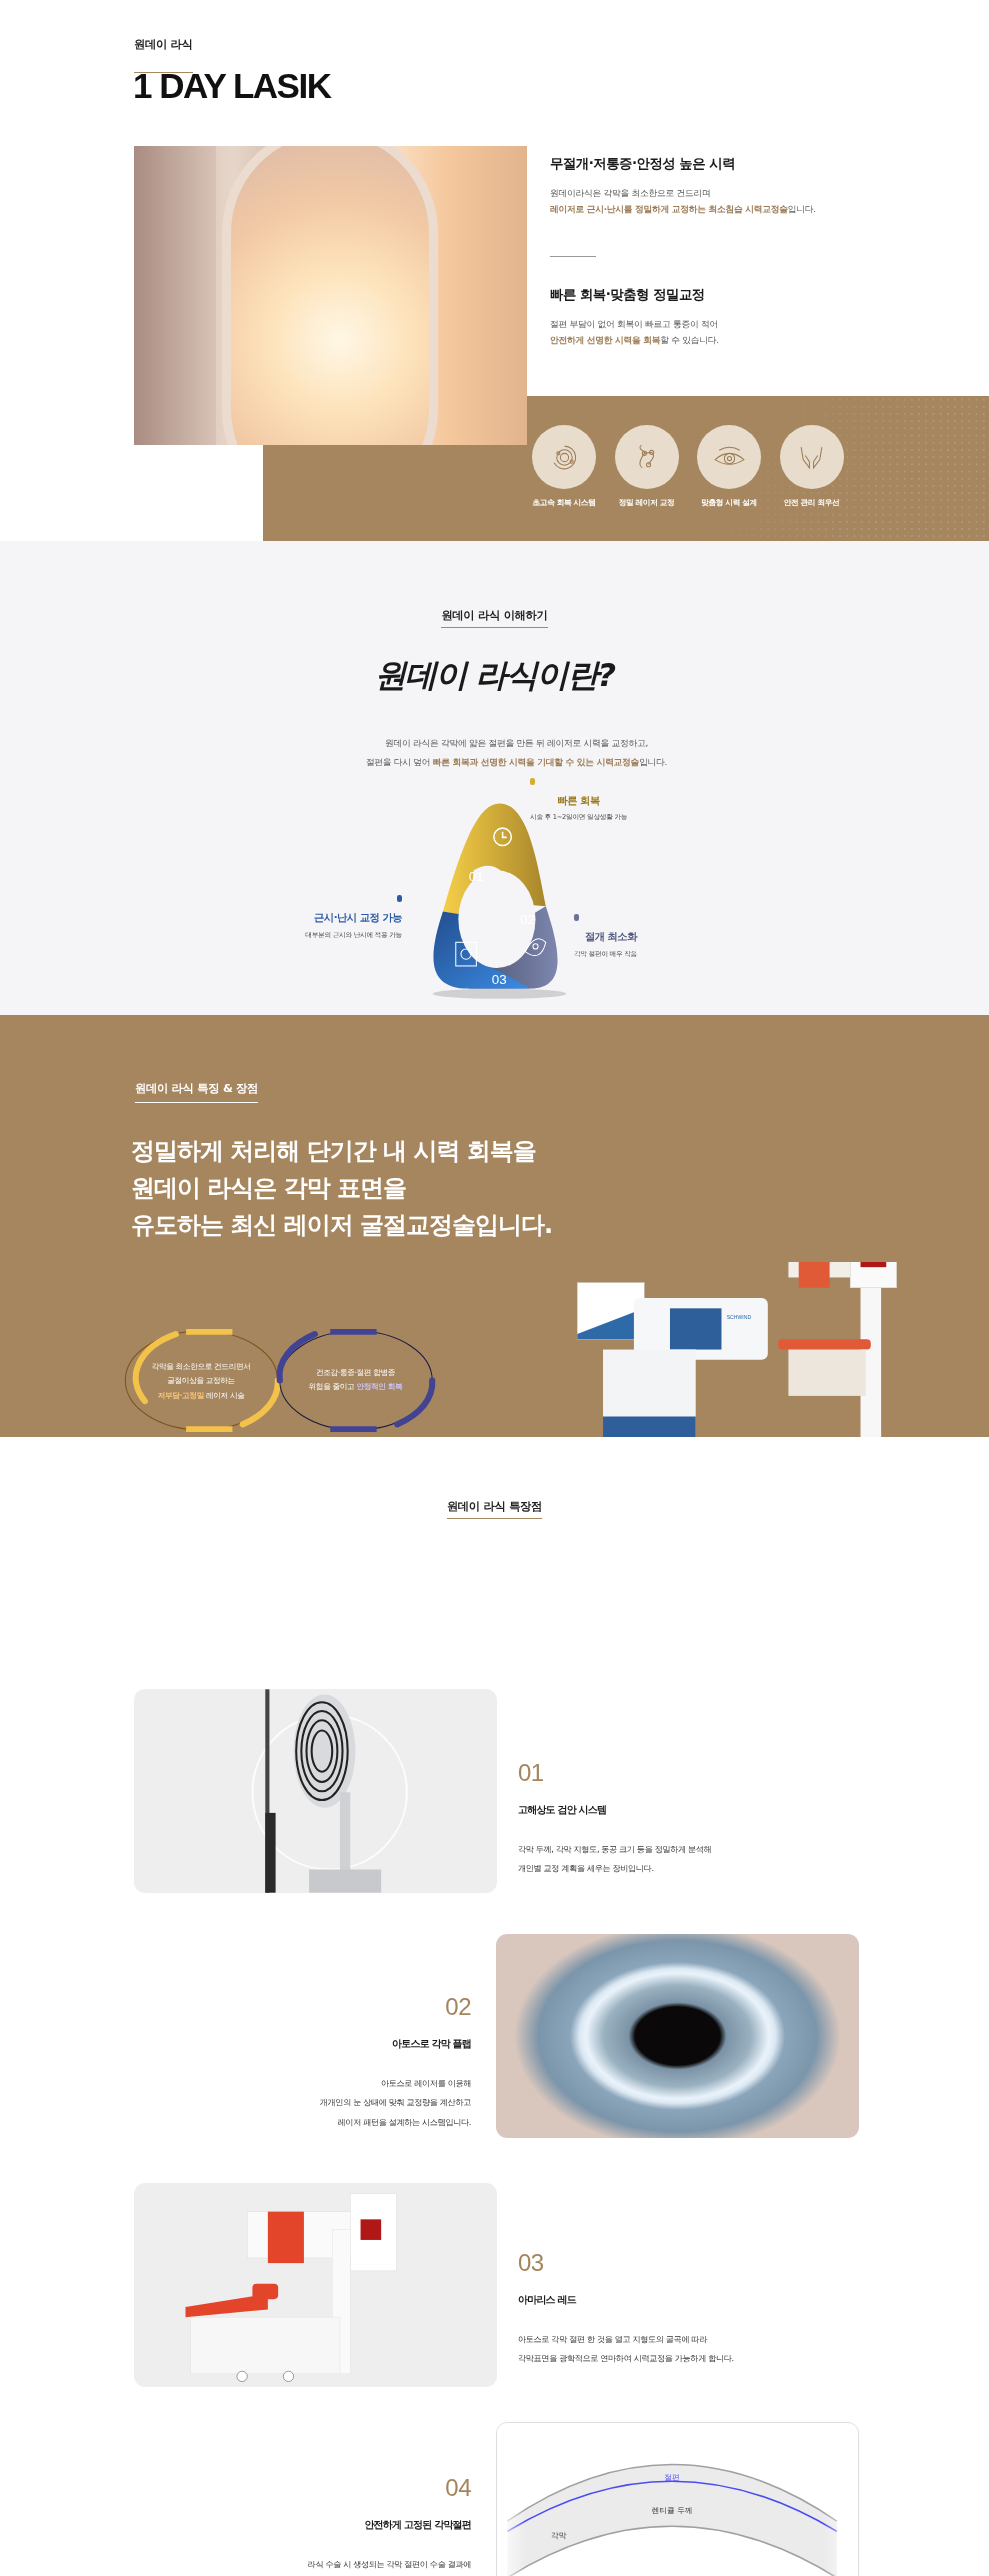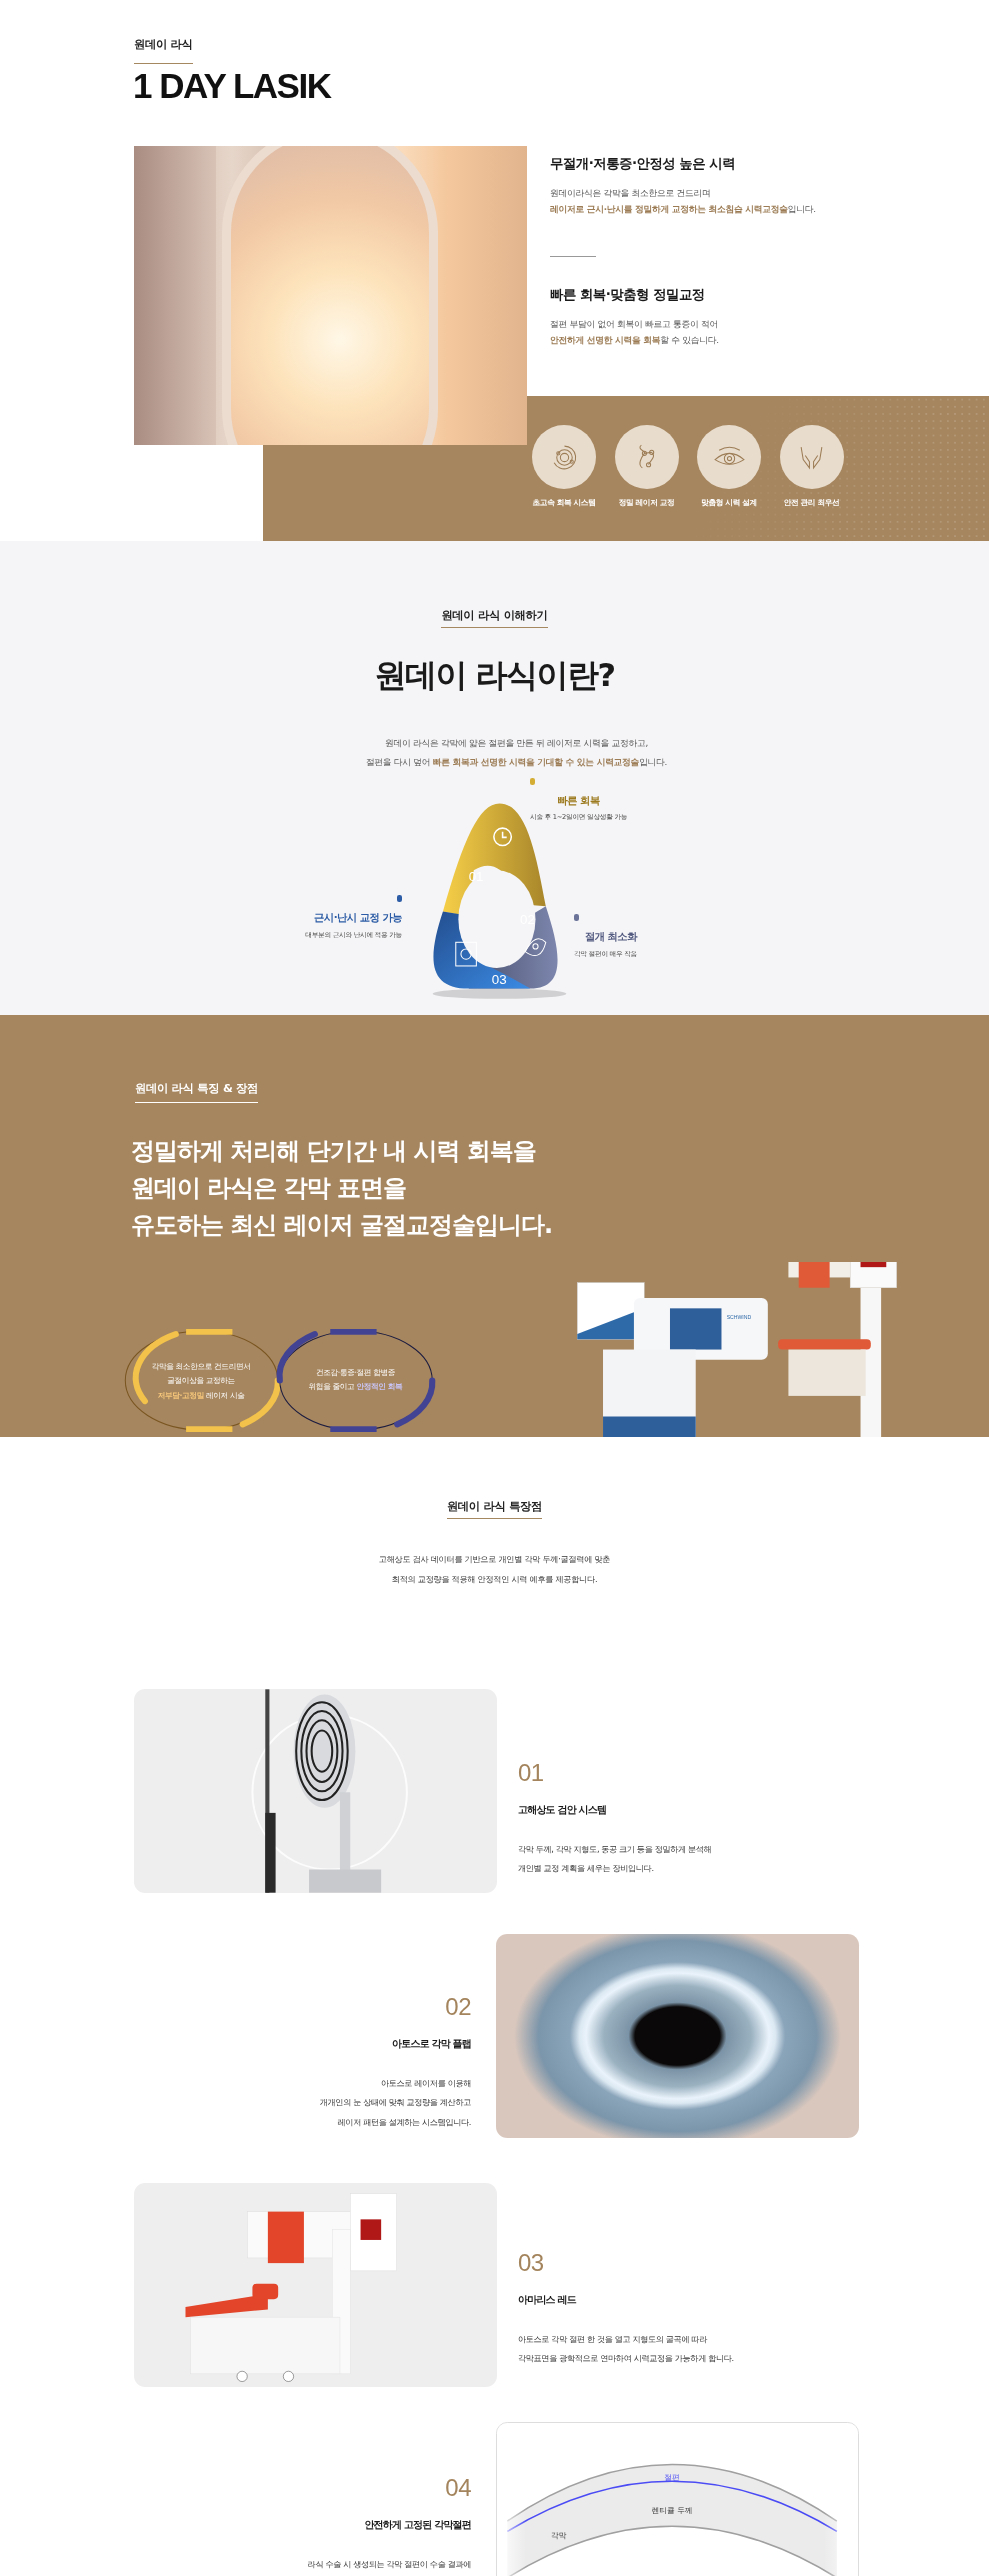--- a/index.html
+++ b/index.html
@@ -4,21 +4,21 @@
 <style>
   * { box-sizing: border-box; margin: 0; padding: 0; }
   body { width: 989px; background: #fff; font-family: "DejaVu Sans", "Liberation Sans", sans-serif; color: #1a1a1a; }
   .gold { color: #9c7c55; }
   .kicker { display: inline-block; font-size: 13.4px; font-weight: 600; color: #222; padding-bottom: 6.2px; border-bottom: 2.1px solid #a58760; letter-spacing: -0.3px; }
   .center { text-align: center; }
 
   
   .hero { position: relative; height: 541px; }
   .hero .kick-wrap { position: absolute; left: 134px; top: 37px; }
-  .hero .kick-wrap .kicker { font-size: 11.3px; padding-bottom: 11px; border-bottom-width: 1.5px; }
+  .hero .kick-wrap .kicker { font-size: 11.3px; padding-bottom: 20px; border-bottom-width: 1.5px; }
   .hero h1 { position: absolute; left: 133px; top: 66px; font-size: 35px; font-weight: 900; letter-spacing: -1.5px; font-family: "Liberation Sans", sans-serif; color: #111; }
   .hero .band { position: absolute; left: 263px; top: 396px; width: 726px; height: 145px; background: #a6865f; overflow: hidden; }
   .hero .band .dots { position: absolute; right: 0; top: 0; width: 361px; height: 145px; background-image: radial-gradient(rgba(255,255,255,0.28) 0.5px, transparent 0.8px); background-size: 7.2px 7.2px; -webkit-mask-image: linear-gradient(120deg, transparent 30%, #000 70%); mask-image: linear-gradient(120deg, transparent 30%, #000 70%); }
   .hero .photo { position: absolute; left: 134px; top: 146px; width: 393px; height: 299px; background: linear-gradient(90deg, #c8aea0 0%, #e6d6c9 25%, #d9c3b5 35%, #f8efe6 40%, #fde8d0 60%, #f4c79c 80%, #e2b48e 100%); overflow: hidden; }
   .hero .photo .window { position: absolute; left: 88px; top: -20.6px; width: 216px; height: 392px; border-radius: 108px; border: 9.3px solid #ecdccf; background: radial-gradient(circle at 55% 55%, #fff7e6 0%, #fde3bb 30%, #f2c9a5 60%, #d9b8a8 100%); }
   .hero .photo .frame-shade { position: absolute; left: 0; top: 0; width: 82px; height: 100%; background: linear-gradient(90deg, #a98c82, #d8c2b6); }
   .hero .feat { position: absolute; left: 550px; width: 330px; }
   .hero .feat h3 { font-size: 13.4px; font-weight: 800; letter-spacing: -0.5px; margin-bottom: 13.4px; color: #1a1a1a; }
   .hero .feat p { font-size: 8.8px; line-height: 15.5px; color: #555; letter-spacing: -0.3px; }
   .hero .feat p .gold { font-weight: 700; }
@@ -26,21 +26,21 @@
   .hero .divider { position: absolute; left: 550px; top: 256px; width: 46px; height: 0.5px; background: #999; }
   .hero .feat2 { top: 286px; }
   .hero .icons { position: absolute; left: 532px; top: 425px; display: flex; gap: 18.5px; }
   .hero .icon-item { width: 64px; text-align: center; }
   .hero .icon-circle { width: 64px; height: 64px; border-radius: 50%; background: #e8dccc; display: flex; align-items: center; justify-content: center; margin: 0 auto; }
   .hero .icon-label { margin-top: 9.3px; font-size: 7.7px; color: #fff; letter-spacing: -0.4px; font-weight: 600; }
 
   
   .whatis { background: #f5f5f7; height: 474px; position: relative; padding-top: 67px; }
   .whatis .kicker { font-size: 11.3px; border-bottom-width: 1.5px; padding-bottom: 4.1px; }
-  .whatis h2 { font-size: 32px; font-weight: 900; letter-spacing: -1.5px; margin-top: 26px; }
+  .whatis h2 { font-size: 32px; font-weight: 900; letter-spacing: -1.5px; margin-top: 26px; font-style: italic; }
   .whatis .lead { margin-top: 36px; font-size: 8.8px; line-height: 18.5px; color: #555; letter-spacing: -0.3px; padding-left: 44px; }
   .whatis .lead .gold { font-weight: 700; }
   .tri { position: absolute; left: 319px; top: 247px; width: 361px; height: 216px; }
   .tri-label { position: absolute; }
   .tri-label .dot { width: 4.6px; height: 7.2px; border-radius: 2.1px; margin-bottom: 9.3px; }
   .tri-label h4 { font-size: 10.3px; font-weight: 800; letter-spacing: -0.5px; margin-bottom: 5.2px; }
   .tri-label p { font-size: 6.7px; color: #444; letter-spacing: -0.3px; }
 
   
   .banner { background: #a6865f; height: 422px; position: relative; overflow: hidden; }
@@ -247,21 +247,20 @@
       <circle cx="90" cy="370" r="14" fill="#eee" stroke="#999"></circle>
       <circle cx="200" cy="370" r="14" fill="#eee" stroke="#999"></circle>
       <text x="300" y="110" font-size="10" fill="#2f6aa8" font-family="Liberation Sans, sans-serif">SCHWIND</text>
     </svg>
   </div>
 </section>
 
 <section class="specials">
   <div class="head">
     <span class="kicker">원데이 라식 특장점</span>
-    <p class="lead"><span>고해상도 검사 데이터를 기반으로 개인별 각막 두께·굴절력에 맞춘</span><br><span>최적의 교정량을 적용해 안정적인 시력 예후를 제공합니다.</span></p>
   </div>
 
   <div class="spec-row" style="top:252px;">
     <div class="spec-img" style="left:0;top:0;">
       <svg width="363" height="204" viewBox="0 0 705 395">
         <circle cx="380" cy="200" r="150" fill="none" stroke="#fff" stroke-width="4" opacity="0.8"></circle>
         <rect x="255" y="0" width="8" height="395" fill="#444"></rect>
         <rect x="255" y="240" width="20" height="155" fill="#2a2a2a"></rect>
         <ellipse cx="370" cy="120" rx="60" ry="110" fill="#d8dadd"></ellipse>
         <g fill="none" stroke="#222" stroke-width="4">

